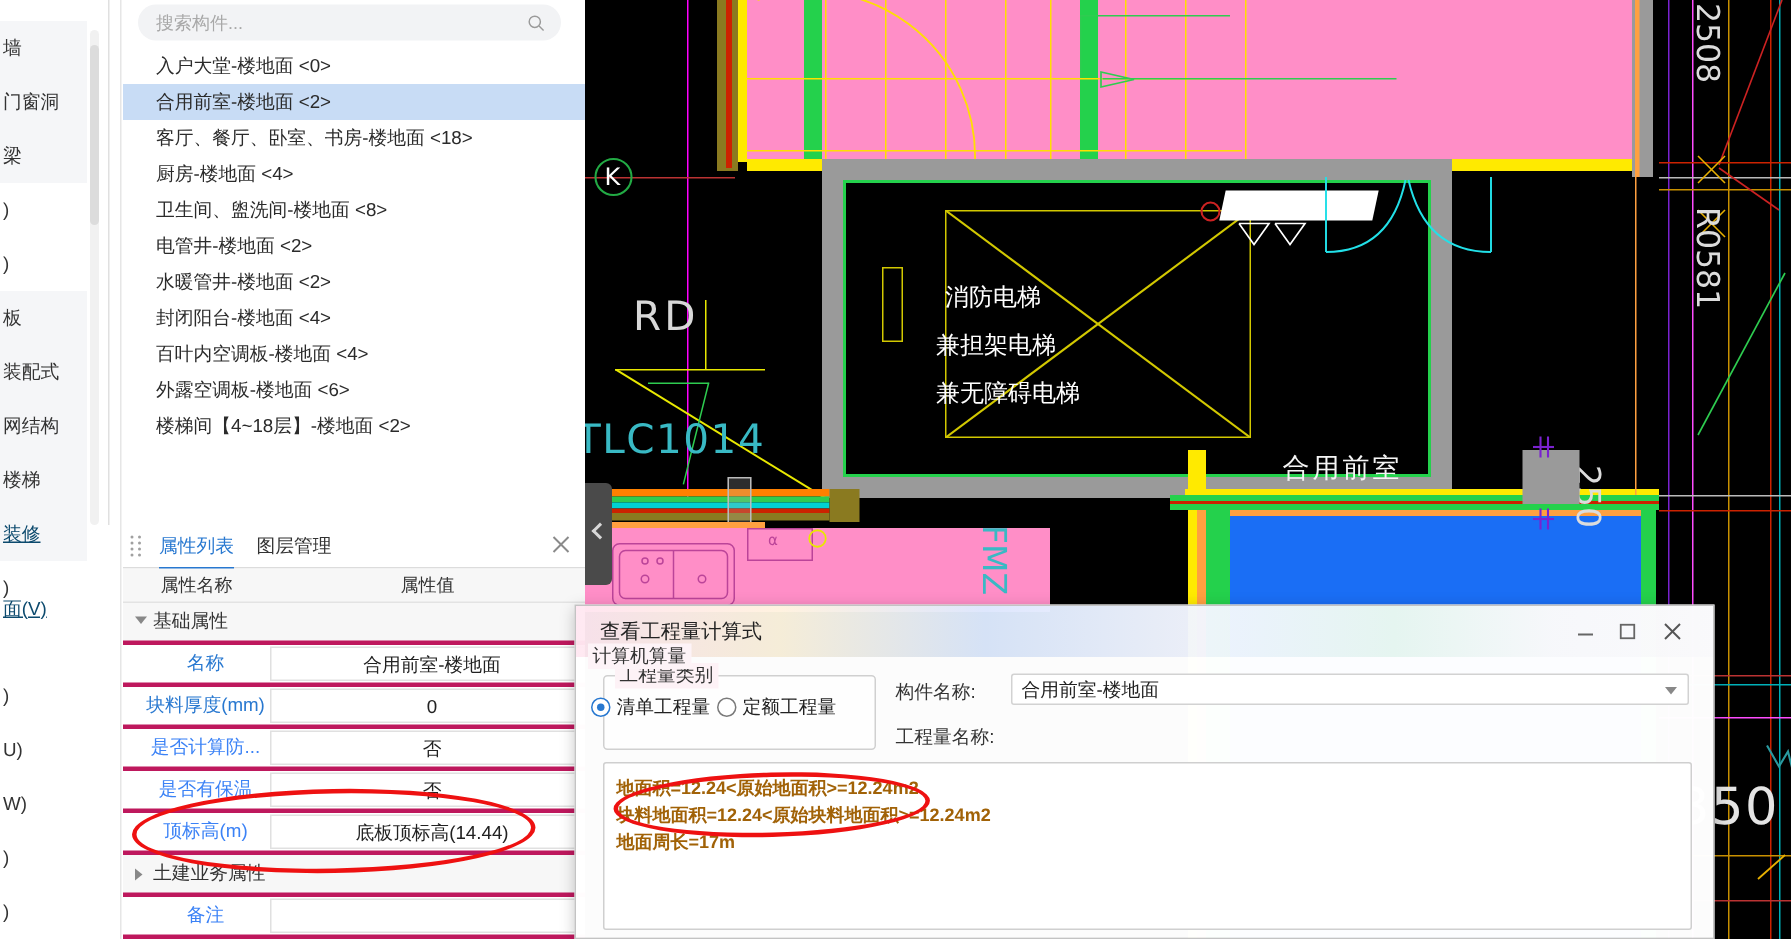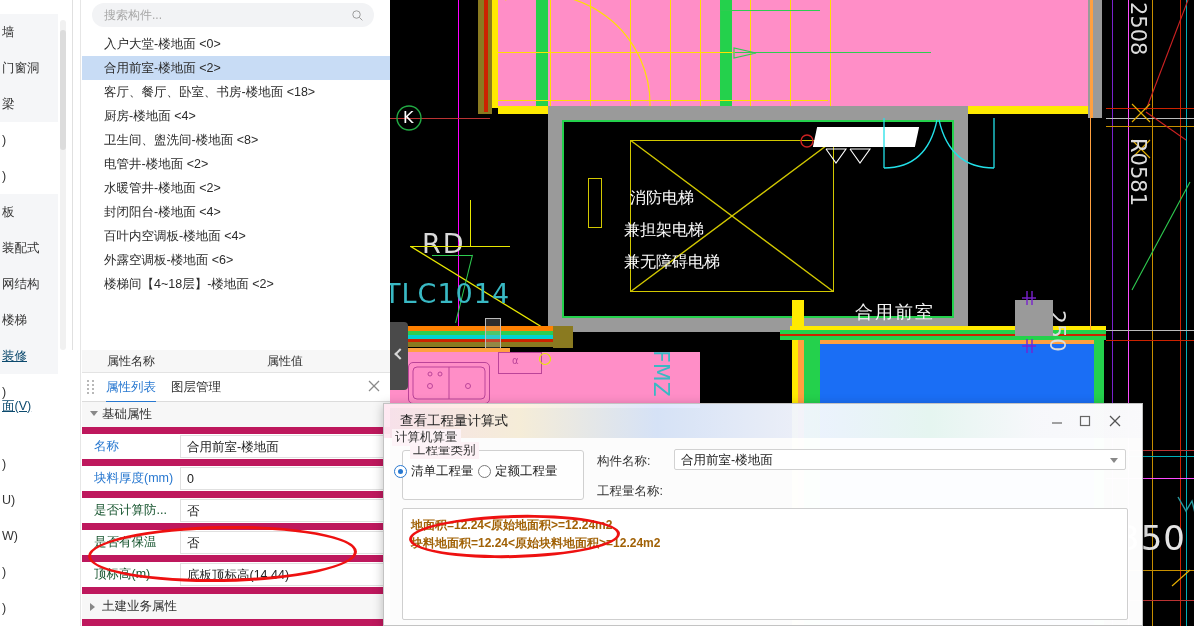--- a/index.html
+++ b/index.html
@@ -39,23 +39,23 @@
   #grip{position:absolute;left:5px;top:7px;width:10px;height:14px;}
   #grip i{position:absolute;width:2px;height:2px;background:#a0a0a0;border-radius:1px;}
   .ptab{position:absolute;top:5px;height:21px;line-height:19px;font-size:12.5px;cursor:pointer;}
   #ptab-0{left:24px;color:#2878d0;border-bottom:2px solid #2878d0;padding-bottom:2px;}
   #ptab-1{left:89px;color:#333;}
   #prop-close{position:absolute;right:8px;top:5px;width:16px;height:16px;cursor:pointer;}
   #prop-head{position:relative;height:22px;border-bottom:1px solid #e3e3e3;background:#f7f7f7;}
   #prop-head .hc{position:absolute;top:0;height:22px;line-height:22px;font-size:12px;color:#333;text-align:center;}
   #hc-0{left:0;width:98px;}
   #hc-1{left:98px;width:210px;}
-  .prow{position:relative;height:25px;border-bottom:7px solid #be185d;}
+  .prow{position:relative;height:25px;border-bottom:3px solid #be185d;text-align:center;}
   .prow.grp{background:#f7f7f7;}
-  .pname{position:absolute;left:0;width:98px;height:25px;line-height:25px;font-size:12.5px;padding-left:12px;box-sizing:border-box;color:#14532d;white-space:nowrap;}
+  .pname{position:absolute;left:0;width:98px;height:25px;line-height:25px;font-size:12.5px;padding-left:12px;box-sizing:border-box;color:#3b82f6;white-space:nowrap;}
   .pname.link{color:#2878d0;}
   .pval{position:absolute;left:98px;width:210px;height:23px;margin-top:1px;line-height:23px;font-size:12.5px;padding-left:6px;box-sizing:border-box;background:#fff;border:1px solid #e0e0e0;color:#222;white-space:nowrap;overflow:hidden;}
   .gname{position:absolute;left:20px;height:25px;line-height:25px;font-size:12.5px;color:#333;}
   .tri{position:absolute;left:8px;top:9px;width:0;height:0;}
   .tri.down{border-left:4px solid transparent;border-right:4px solid transparent;border-top:5px solid #888;}
   .tri.right{border-top:4px solid transparent;border-bottom:4px solid transparent;border-left:5px solid #888;}
 
   
   #cad{position:absolute;left:390px;top:0;width:804px;height:626px;background:#000;overflow:hidden;}
   #cad *{position:absolute;}
@@ -183,42 +183,42 @@
         <div class="comp-item">电管井-楼地面 &lt;2&gt;</div>
         <div class="comp-item">水暖管井-楼地面 &lt;2&gt;</div>
         <div class="comp-item">封闭阳台-楼地面 &lt;4&gt;</div>
         <div class="comp-item">百叶内空调板-楼地面 &lt;4&gt;</div>
         <div class="comp-item">外露空调板-楼地面 &lt;6&gt;</div>
         <div class="comp-item">楼梯间【4~18层】-楼地面 &lt;2&gt;</div>
       </div>
   </div>
 
   <div id="prop-panel">
-    <div id="prop-head">
-      <div class="hc" id="hc-0">属性名称</div>
-      <div class="hc" id="hc-1">属性值</div>
-    </div>
     <div id="prop-tabs">
       <div id="grip">
         <i style="left:0;top:0"></i>
           <i style="left:5px;top:0"></i>
         <i style="left:0;top:4px"></i>
           <i style="left:5px;top:4px"></i>
         <i style="left:0;top:8px"></i>
           <i style="left:5px;top:8px"></i>
         <i style="left:0;top:12px"></i>
           <i style="left:5px;top:12px"></i>
       </div>
       <div class="ptab" id="ptab-0">属性列表</div>
       <div class="ptab" id="ptab-1">图层管理</div>
       <svg id="prop-close" viewBox="0 0 16 16">
         <line x1="3" y1="3" x2="13" y2="13" stroke="#8a8a8a" stroke-width="1.3"></line>
         <line x1="13" y1="3" x2="3" y2="13" stroke="#8a8a8a" stroke-width="1.3"></line>
       </svg>
     </div>
+    <div id="prop-head">
+      <div class="hc" id="hc-0">属性名称</div>
+      <div class="hc" id="hc-1">属性值</div>
+    </div>
     <div id="prop-rows">
         <div class="prow grp">
           <div class="tri down"></div>
           <div class="gname">基础属性</div>
         </div>
         <div class="prow">
           <div class="pname link">名称</div>
           <div class="pval">合用前室-楼地面</div>
         </div>
         <div class="prow">
@@ -304,21 +304,21 @@
     <svg style="left:240px;top:140px;width:204px;height:152px;" viewBox="0 0 204 152">
       <line x1="0" y1="0" x2="204" y2="152" stroke="#d2c800" stroke-width="1.4"></line>
       <line x1="204" y1="0" x2="0" y2="152" stroke="#d2c800" stroke-width="1.4"></line>
     </svg>
     <div style="left:198px;top:178px;width:14px;height:50px;border:1.3px solid #d2c800;box-sizing:border-box;"></div>
 
     <div class="cadtxt" style="left:240px;top:188px;font-size:16px;">消防电梯</div>
     <div class="cadtxt" style="left:234px;top:220px;font-size:16px;">兼担架电梯</div>
     <div class="cadtxt" style="left:234px;top:252px;font-size:16px;">兼无障碍电梯</div>
 
-    <div class="cadtxt" style="left:32px;top:228px;font-size:27px;color:#d8d8d8;letter-spacing:2px;">RD</div>
+    <div class="cadtxt" style="left:32px;top:196px;font-size:27px;color:#d8d8d8;letter-spacing:2px;">RD</div>
     <div style="left:20px;top:246px;width:100px;height:1.4px;background:#e8e800;"></div>
     <div style="left:80px;top:200px;width:1.4px;height:46px;background:#e8e800;"></div>
     <svg style="left:20px;top:246px;width:140px;height:86px;" viewBox="0 0 140 86">
       <line x1="0" y1="0" x2="140" y2="86" stroke="#e8e800" stroke-width="1.3"></line>
     </svg>
     <div style="left:42px;top:255px;width:40px;height:1.3px;background:#2ecc50;"></div>
     <div style="left:82px;top:255px;width:1.3px;height:70px;background:#2ecc50;transform:rotate(14deg);transform-origin:top;"></div>
 
     <div class="cadtxt" style="left:-6px;top:278px;font-size:27px;color:#39b9c4;letter-spacing:1px;">TLC1014</div>
 
@@ -475,20 +475,21 @@
         <span>合用前室-楼地面</span>
         <span class="cbarrow"></span>
       </div>
 
       <div class="fld-lab" id="lab-qty">工程量名称:</div>
 
       <div id="fs-calc">
         <div id="calc-lines">
             <div class="cline">地面积=12.24&lt;原始地面积&gt;=12.24m2</div>
             <div class="cline">块料地面积=12.24&lt;原始块料地面积&gt;=12.24m2</div>
+            <div class="cline">地面周长=17m</div>
           </div>
       </div>
       <div id="fs-calc-legend">计算机算量</div>
     </div>
   </div>
 
   <div class="ellipse" id="ell-prop"></div>
   <div class="ellipse" id="ell-calc"></div>
 
 </div>

